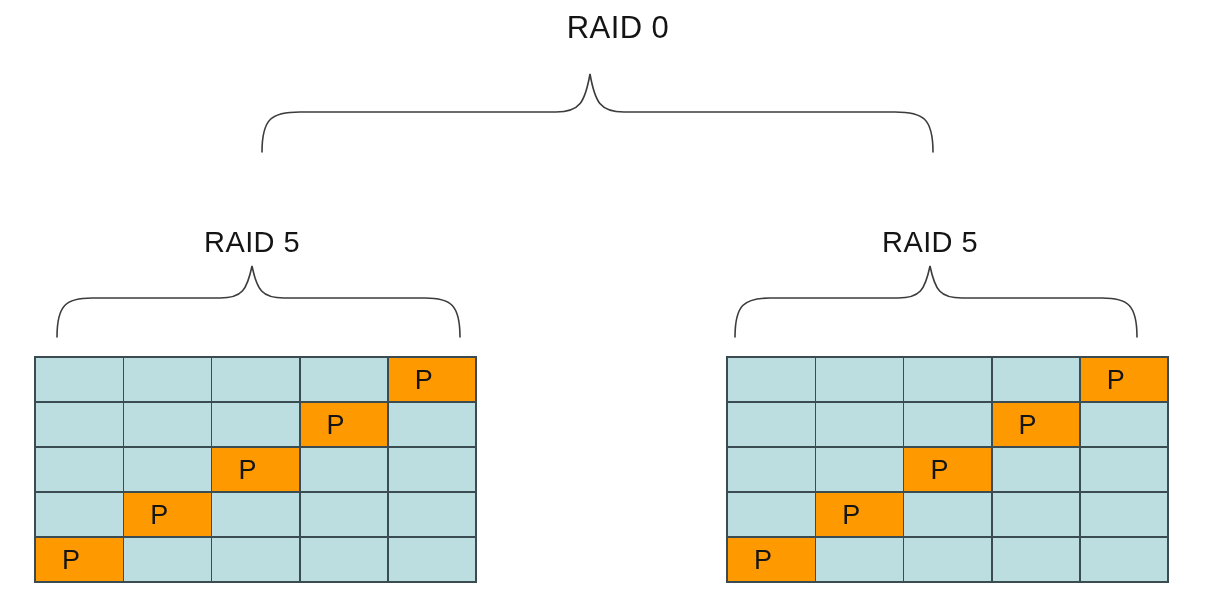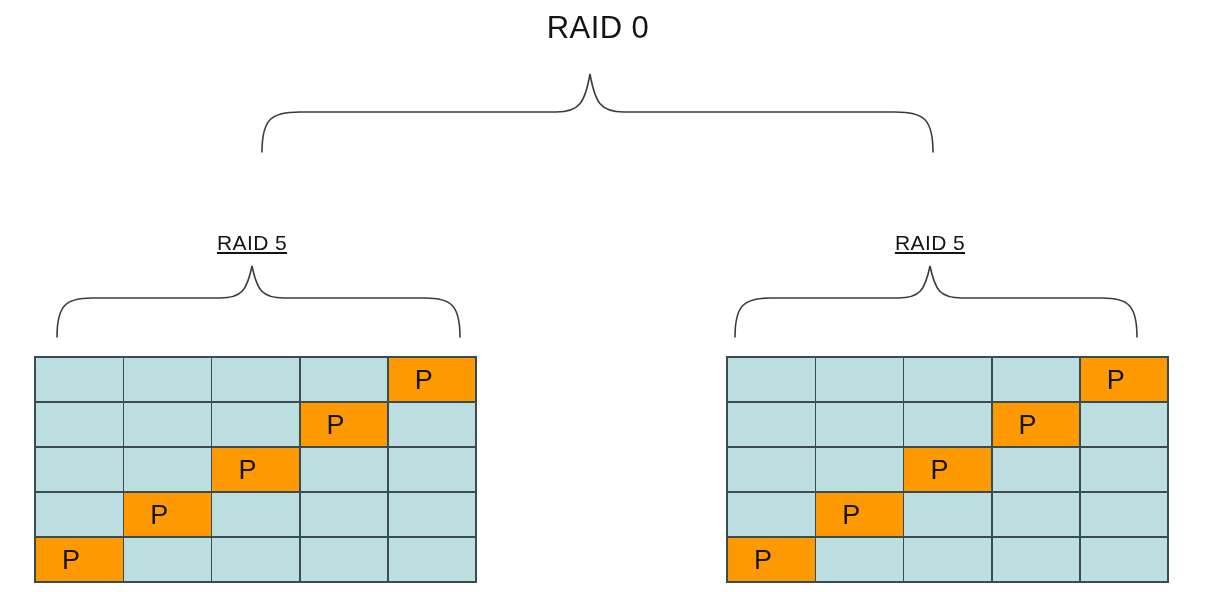--- a/index.html
+++ b/index.html
@@ -32,23 +32,22 @@
     font-weight: 400;
     white-space: nowrap;
     letter-spacing: 0.4px;
     transform: translateX(-50%);
   }
   .title-raid0 {
     font-size: 31px;
     line-height: 31px;
   }
   .title-raid5 {
-    font-size: 21px;
+    font-size: 29px;
     line-height: 29px;
-    text-decoration: underline;
   }
   .grid {
     position: absolute;
     display: grid;
     grid-template-columns: repeat(5, 86.6px);
     grid-template-rows: repeat(5, 43.4px);
     background: #3a4b52;
     border: 2px solid #3a4b52;
     gap: 1.6px;
     box-sizing: content-box;
@@ -70,21 +69,21 @@
     font-size: 27px;
     line-height: 27px;
     color: #141414;
   }
 </style>
 </head>
 <body>
 
 <div id="canvas">
 
-  <div class="label title-raid0" style="left:598px; top:12px;">RAID 0</div>
+  <div class="label title-raid0" style="left:618px; top:12px;">RAID 0</div>
 
   <div class="label title-raid5" style="left:252px; top:228px;">RAID 5</div>
 
   <div class="label title-raid5" style="left:930px; top:228px;">RAID 5</div>
 
   <svg class="svg-layer" viewBox="0 0 1221 592">
 
     <path d="M 262 152
              C 262 118, 272 112, 300 112
              L 556 112

